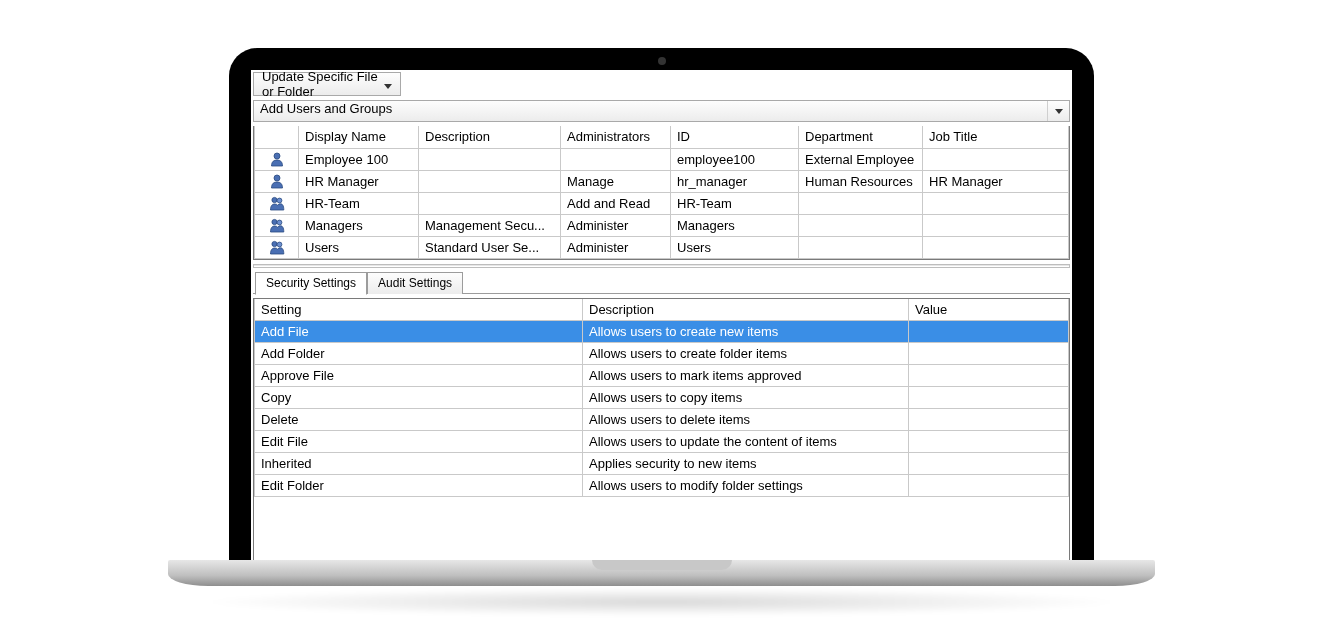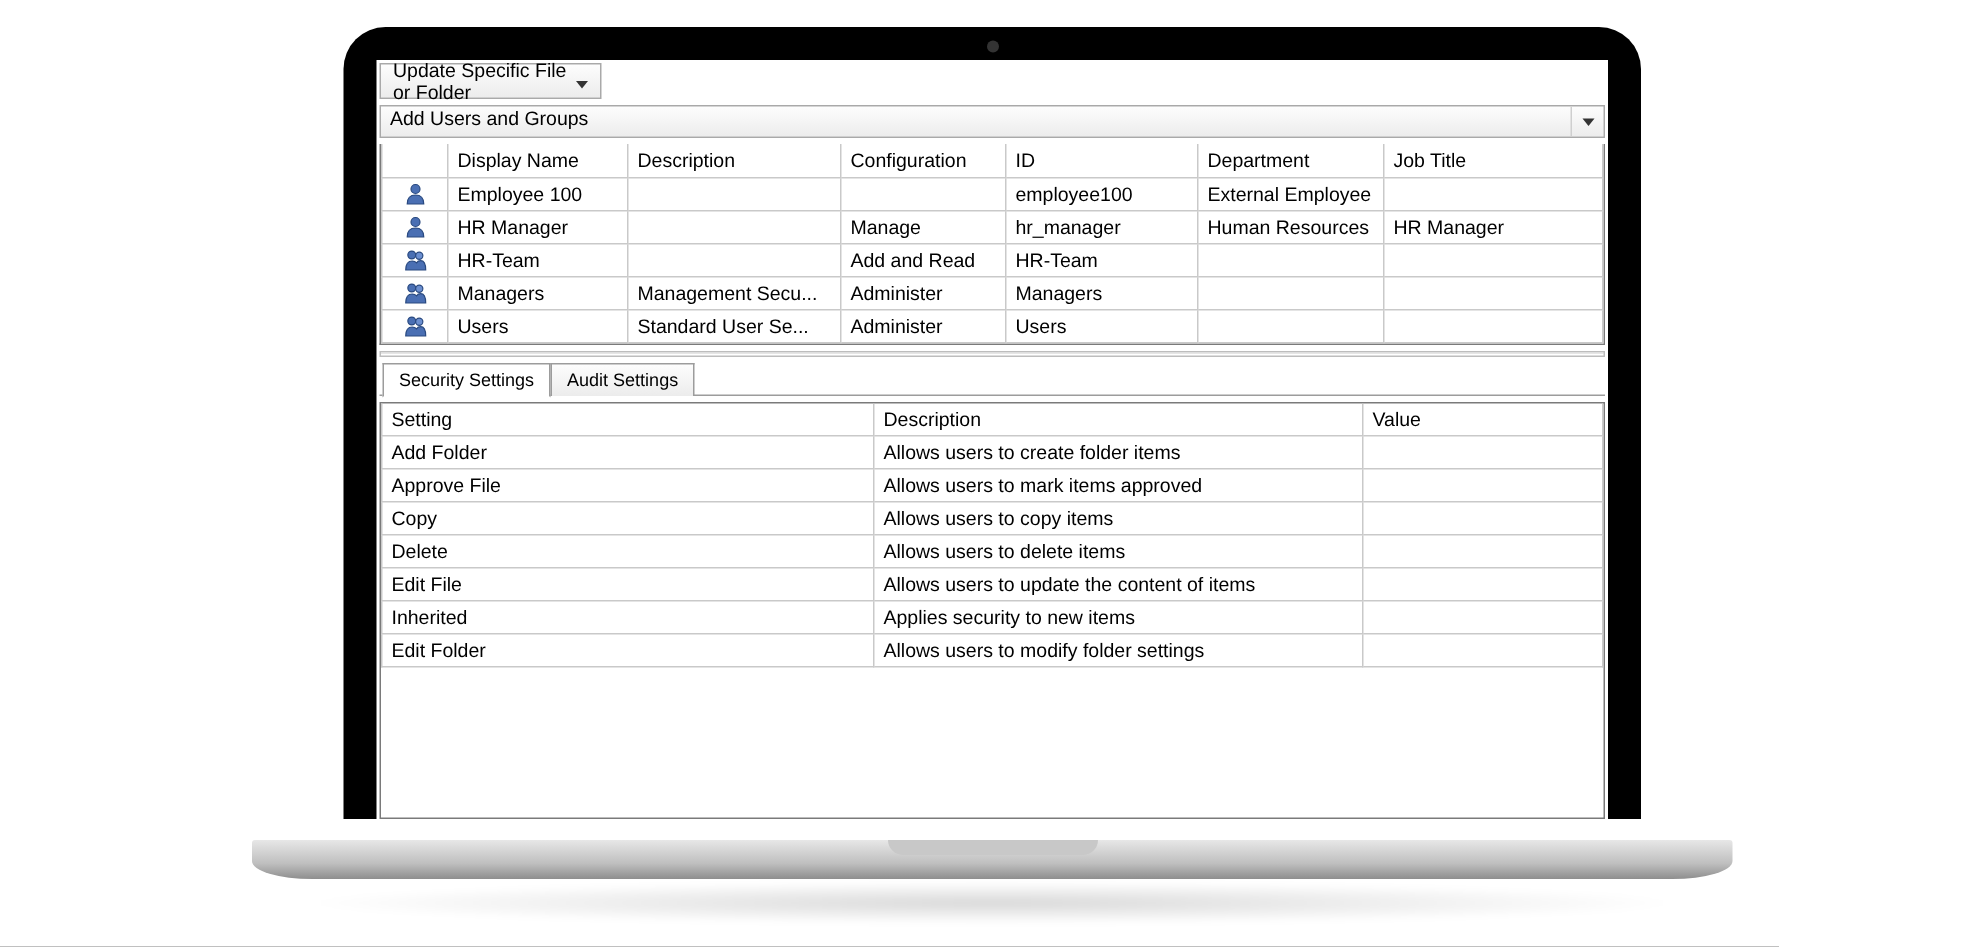--- a/index.html
+++ b/index.html
@@ -11,21 +11,21 @@
     font-size: 13px;
     color: #000;
   }
   .stage {
     position: relative;
     width: 1323px; height: 631px;
   }
   
   .laptop {
     position: absolute;
-    left: 229px; top: 18px;
+    left: 229px; top: 48px;
     width: 865px; height: 528px;
     background: #000;
     border-radius: 28px 28px 0 0;
     padding: 22px 22px 0 22px;
   }
   .camera {
     position: absolute;
     top: 9px; left: 50%;
     transform: translateX(-50%);
     width: 8px; height: 8px;
@@ -205,21 +205,21 @@
                 <col class="col-conf">
                 <col class="col-id">
                 <col class="col-dept">
                 <col class="col-job">
             </colgroup>
             <thead>
               <tr>
                 <th class="iconcol"></th>
                 <th>Display Name</th>
                 <th>Description</th>
-                <th>Configuration</th>
+                <th>Administrators</th>
                 <th>ID</th>
                 <th>Department</th>
                 <th>Job Title</th>
               </tr>
             </thead>
             <tbody id="users-body">
                 <tr>
                   <td class="iconcol"><svg class="icon-svg" viewBox="0 0 16 16">
                       <use href="#ico-user"></use>
                     </svg></td>
@@ -298,20 +298,25 @@
                 <col class="s-col3">
             </colgroup>
             <thead>
               <tr>
                 <th>Setting</th>
                 <th>Description</th>
                 <th>Value</th>
               </tr>
             </thead>
             <tbody id="settings-body">
+                <tr class="selected">
+                  <td>Add File</td>
+                  <td>Allows users to create new items</td>
+                  <td></td>
+                </tr>
                 <tr>
                   <td>Add Folder</td>
                   <td>Allows users to create folder items</td>
                   <td></td>
                 </tr>
                 <tr>
                   <td>Approve File</td>
                   <td>Allows users to mark items approved</td>
                   <td></td>
                 </tr>

